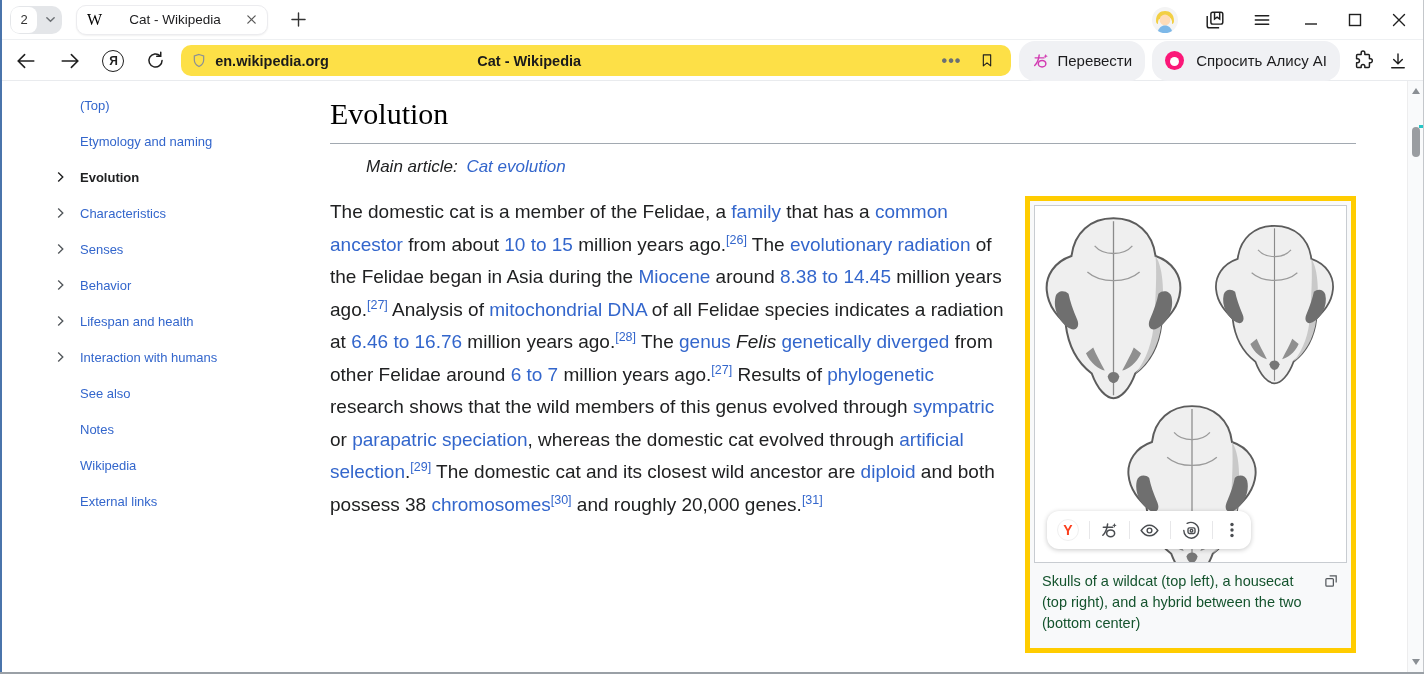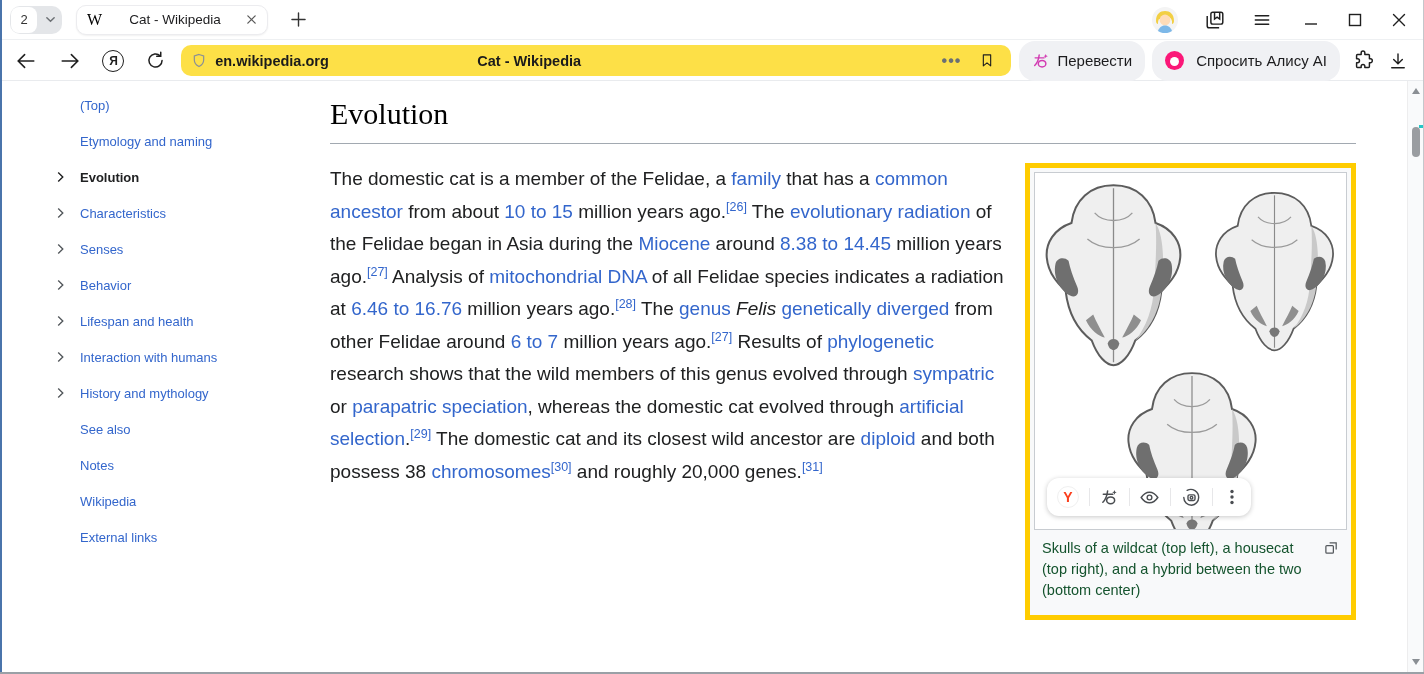--- a/index.html
+++ b/index.html
@@ -262,43 +262,38 @@
       </div>
       <div class="toc-row">
         <span class="chevron">
             <svg width="11" height="11" viewBox="0 0 12 12">
               <path d="M3.5 1l5 5-5 5" fill="none" stroke="#54595d" stroke-width="1.5"></path>
             </svg>
           </span>
         <span class="lbl">Interaction with humans</span>
       </div>
       <div class="toc-row">
-        <span class="chevron">
-            <svg width="11" height="11" viewBox="0 0 12 12">
-              <path d="M3.5 1l5 5-5 5" fill="none" stroke="#54595d" stroke-width="1.5"></path>
-            </svg>
-          </span>
-        <span class="lbl">History and mythology</span>
-      </div>
-      <div class="toc-row">
           <span class="lbl">See also</span>
         </div>
       <div class="toc-row">
           <span class="lbl">Notes</span>
         </div>
       <div class="toc-row">
           <span class="lbl">Wikipedia</span>
         </div>
       <div class="toc-row">
           <span class="lbl">External links</span>
         </div>
     </div>
 
     <div class="article">
       <div class="h2">Evolution</div>
+      <div class="hatnote">
+        <i>Main article: </i><a class="wlink it">Cat evolution</a>
+      </div>
       <div class="para">
         
         <div class="figure">
           <div class="thumb-imgbox">
             <svg width="315" height="356" viewBox="0 0 315 356">
               <defs>
                 <g id="skull">
                   <path d="M50 3 C66 3 77 13 79 29 C91 33 97 43 96 53 C95 64 88 71 83 76 C81 93 73 104 65 110 C61 121 55 127 50 127 C45 127 39 121 35 110 C27 104 19 93 17 76 C12 71 5 64 4 53 C3 43 9 33 21 29 C23 13 34 3 50 3 Z" fill="#efefef" stroke="#5c5c5c" stroke-width="1.4"></path>
                   <path d="M79 29 C85 38 85 58 83 76 C81 93 73 104 65 110 C73 100 77 88 78 74 C79 58 80 42 79 29 Z" fill="#c9c9c9"></path>
                   <path d="M10 57 C8 66 13 75 20 79 C24 81 27 78 25 73 C22 66 20 60 19 55 C16 52 11 53 10 57 Z" fill="#6f6f6f"></path>

